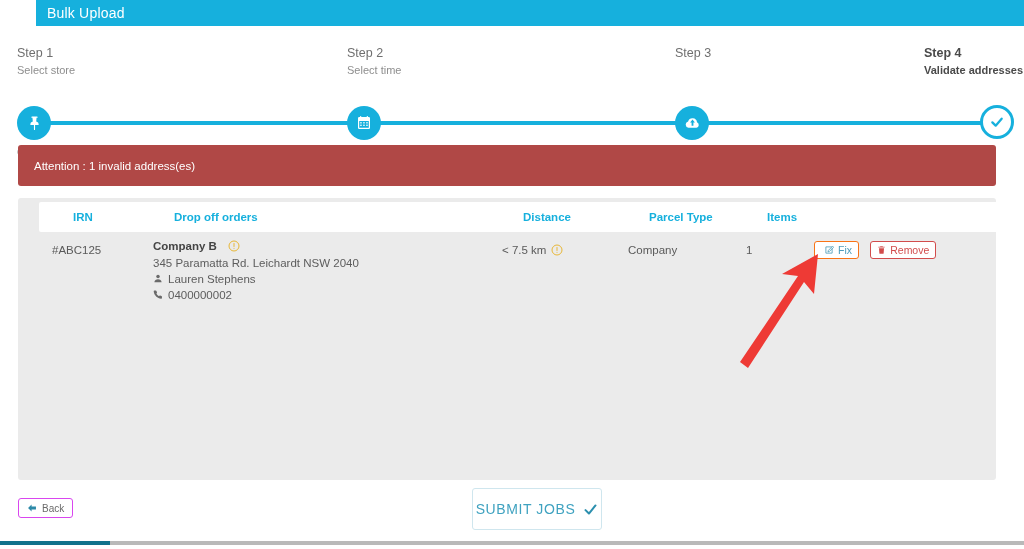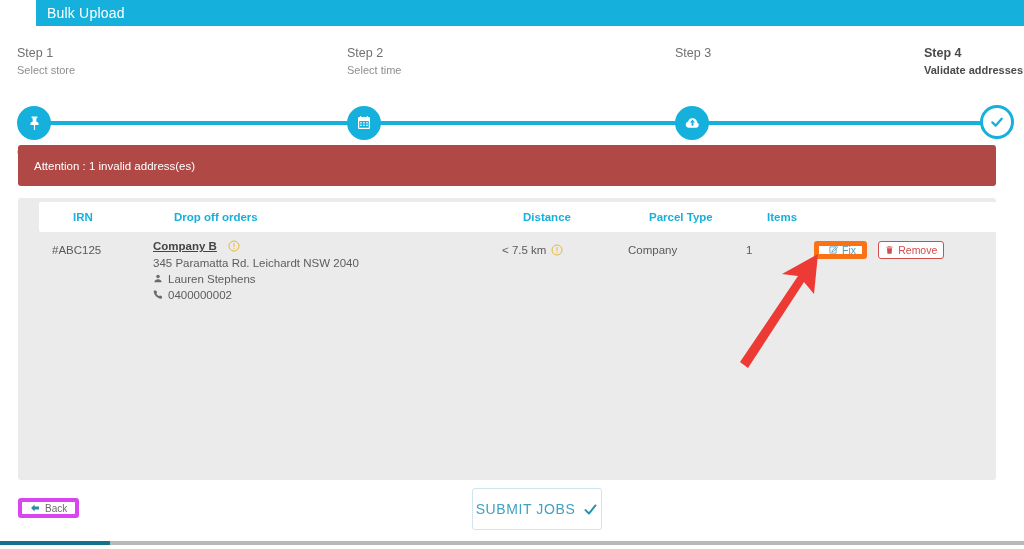--- a/index.html
+++ b/index.html
@@ -163,21 +163,20 @@
   .col-items { left: 728px; }
   .col-act   { left: 796px; }
 
   .company {
     font-size: 11.5px;
     font-weight: 700;
     color: #444444;
     display: flex;
     align-items: center;
     gap: 11px;
-    text-decoration: underline;
   }
   .addr-line {
     font-size: 11.5px;
     color: #5d5d5d;
     margin-top: 5px;
   }
   .addr-meta {
     font-size: 11.5px;
     color: #5d5d5d;
     margin-top: 4px;
@@ -199,21 +198,21 @@
     align-items: center;
     gap: 4px;
     height: 18px;
     padding: 0 6px;
     border-radius: 3px;
     font-size: 10.5px;
     background: #ffffff;
     cursor: pointer;
     line-height: 1;
   }
-  .btn-fix { border: 5px solid #f97316; color: #4f9dbb; padding-left: 9px; }
+  .btn-fix { border: 1px solid #f97316; color: #4f9dbb; padding-left: 9px; }
   .btn-remove { border: 1px solid #d24c4c; color: #d24c4c; margin-left: 8px; }
 
   
   .arrow-annotation {
     position: absolute;
     left: 722px; top: 250px;
     width: 110px; height: 120px;
     pointer-events: none;
   }
 
@@ -225,21 +224,21 @@
     background: #ffffff;
   }
   .btn-back {
     position: absolute;
     left: 18px; top: 18px;
     display: inline-flex;
     align-items: center;
     gap: 5px;
     height: 20px;
     padding: 0 8px;
-    border: 4px solid #d946ef;
+    border: 1px solid #d946ef;
     border-radius: 3px;
     background: #ffffff;
     color: #6a6a6a;
     font-size: 10px;
     cursor: pointer;
   }
   .btn-back .arrow { color: #2d8aa8; display:inline-flex; }
   .btn-submit {
     position: absolute;
     left: 472px; top: 8px;

